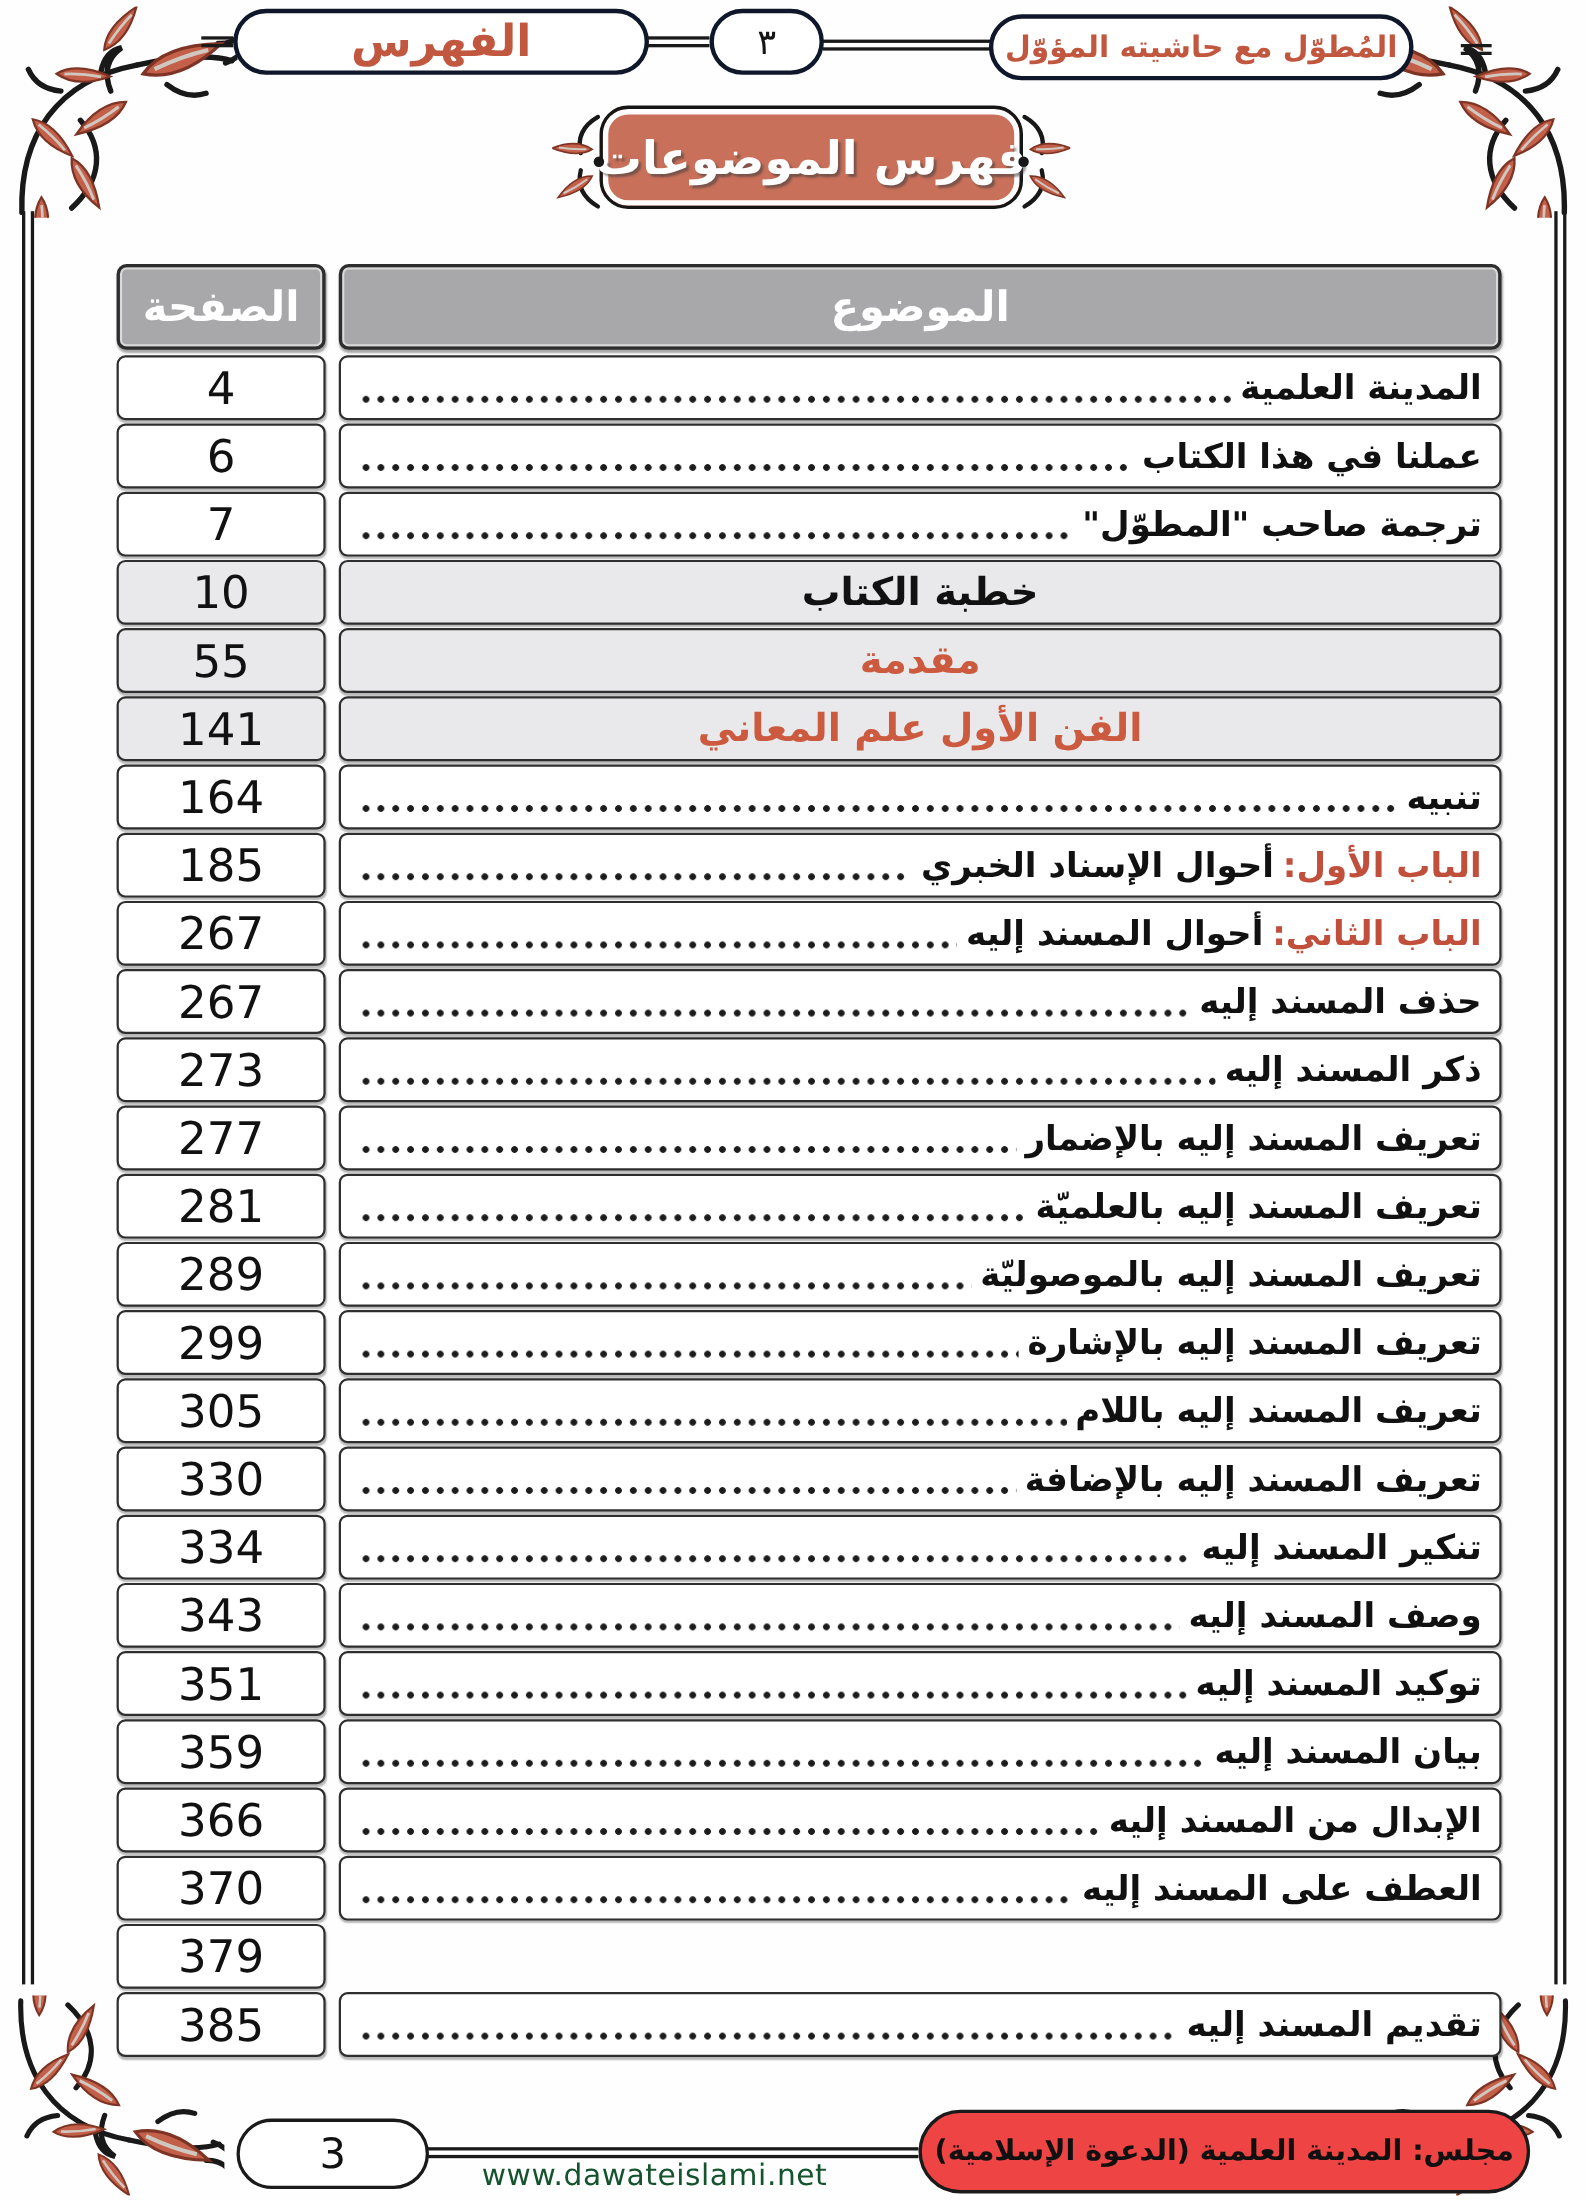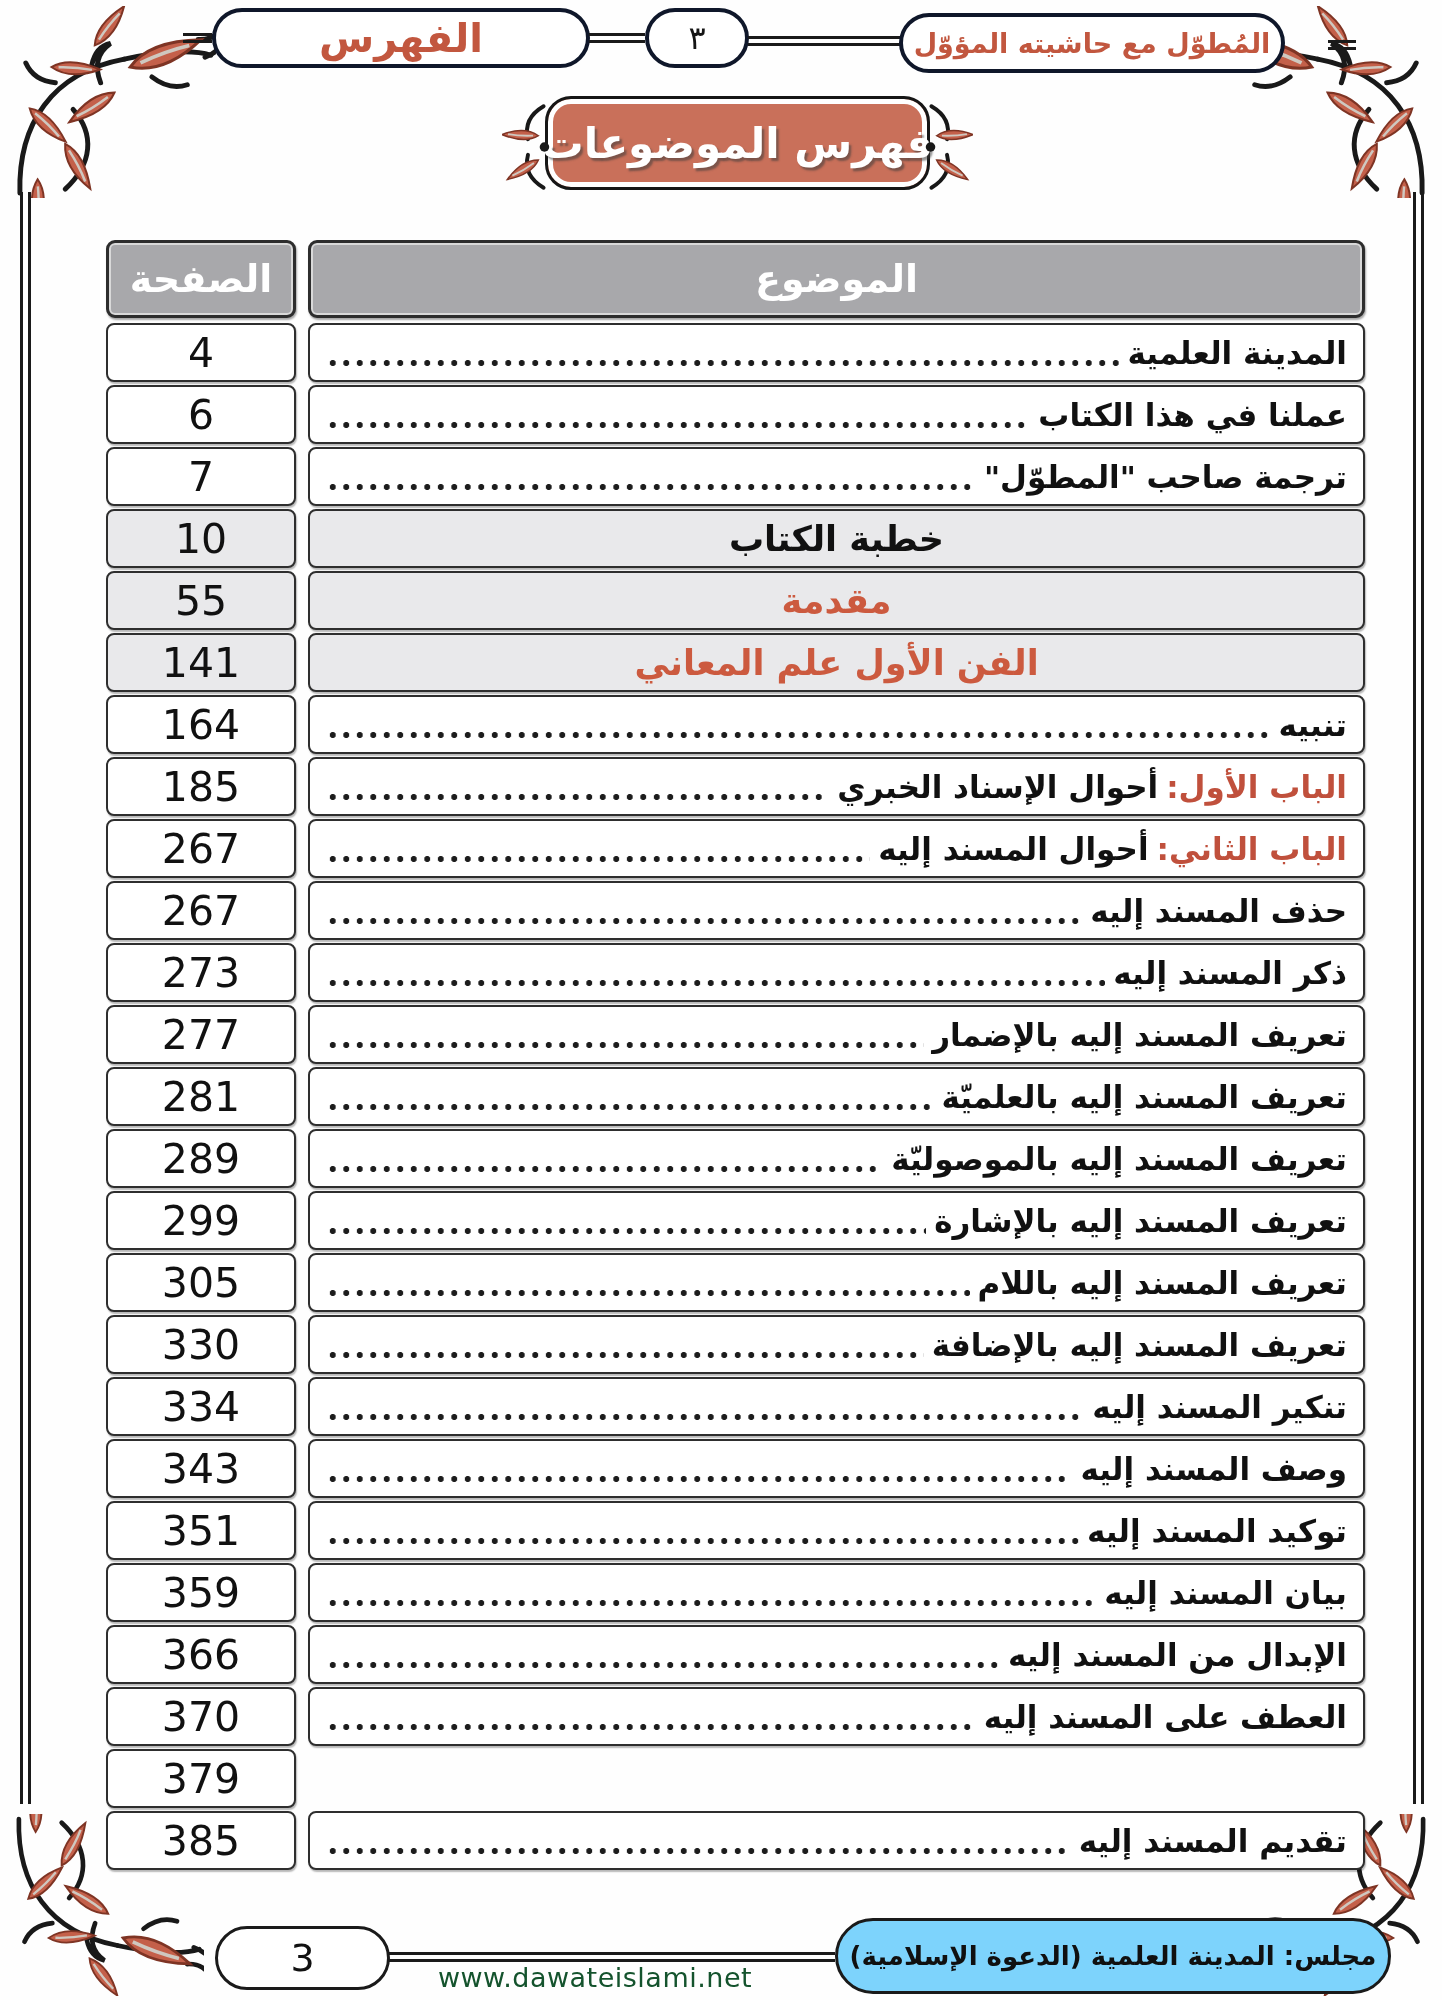--- a/index.html
+++ b/index.html
@@ -98,21 +98,21 @@
   
   .f-oval{
     position:absolute; left:215px; top:1926px; width:175px; height:64px;
     border:3.5px solid #1a1a1a; border-radius:34px; background:#fff;
     display:flex; align-items:center; justify-content:center;
     font-size:38px; box-sizing:border-box;
   }
   .f-line{ left:388px; top:1952px; width:447px; }
   .f-org{
     position:absolute; left:835px; top:1918px; width:556px; height:76px;
-    border:3.5px solid #1a1a1a; border-radius:38px; background:#7dd3fc;
+    border:3.5px solid #1a1a1a; border-radius:38px; background:#ef4444;
     display:flex; align-items:center; justify-content:center;
     font-size:26px; font-weight:bold; direction:rtl; white-space:nowrap;
     box-sizing:border-box; color:#101010;
   }
   .f-url{
     position:absolute; left:420px; top:1962px; width:350px; text-align:center;
     font-size:27px; color:#14532d; letter-spacing:.5px;
   }
 </style>
 </head>

